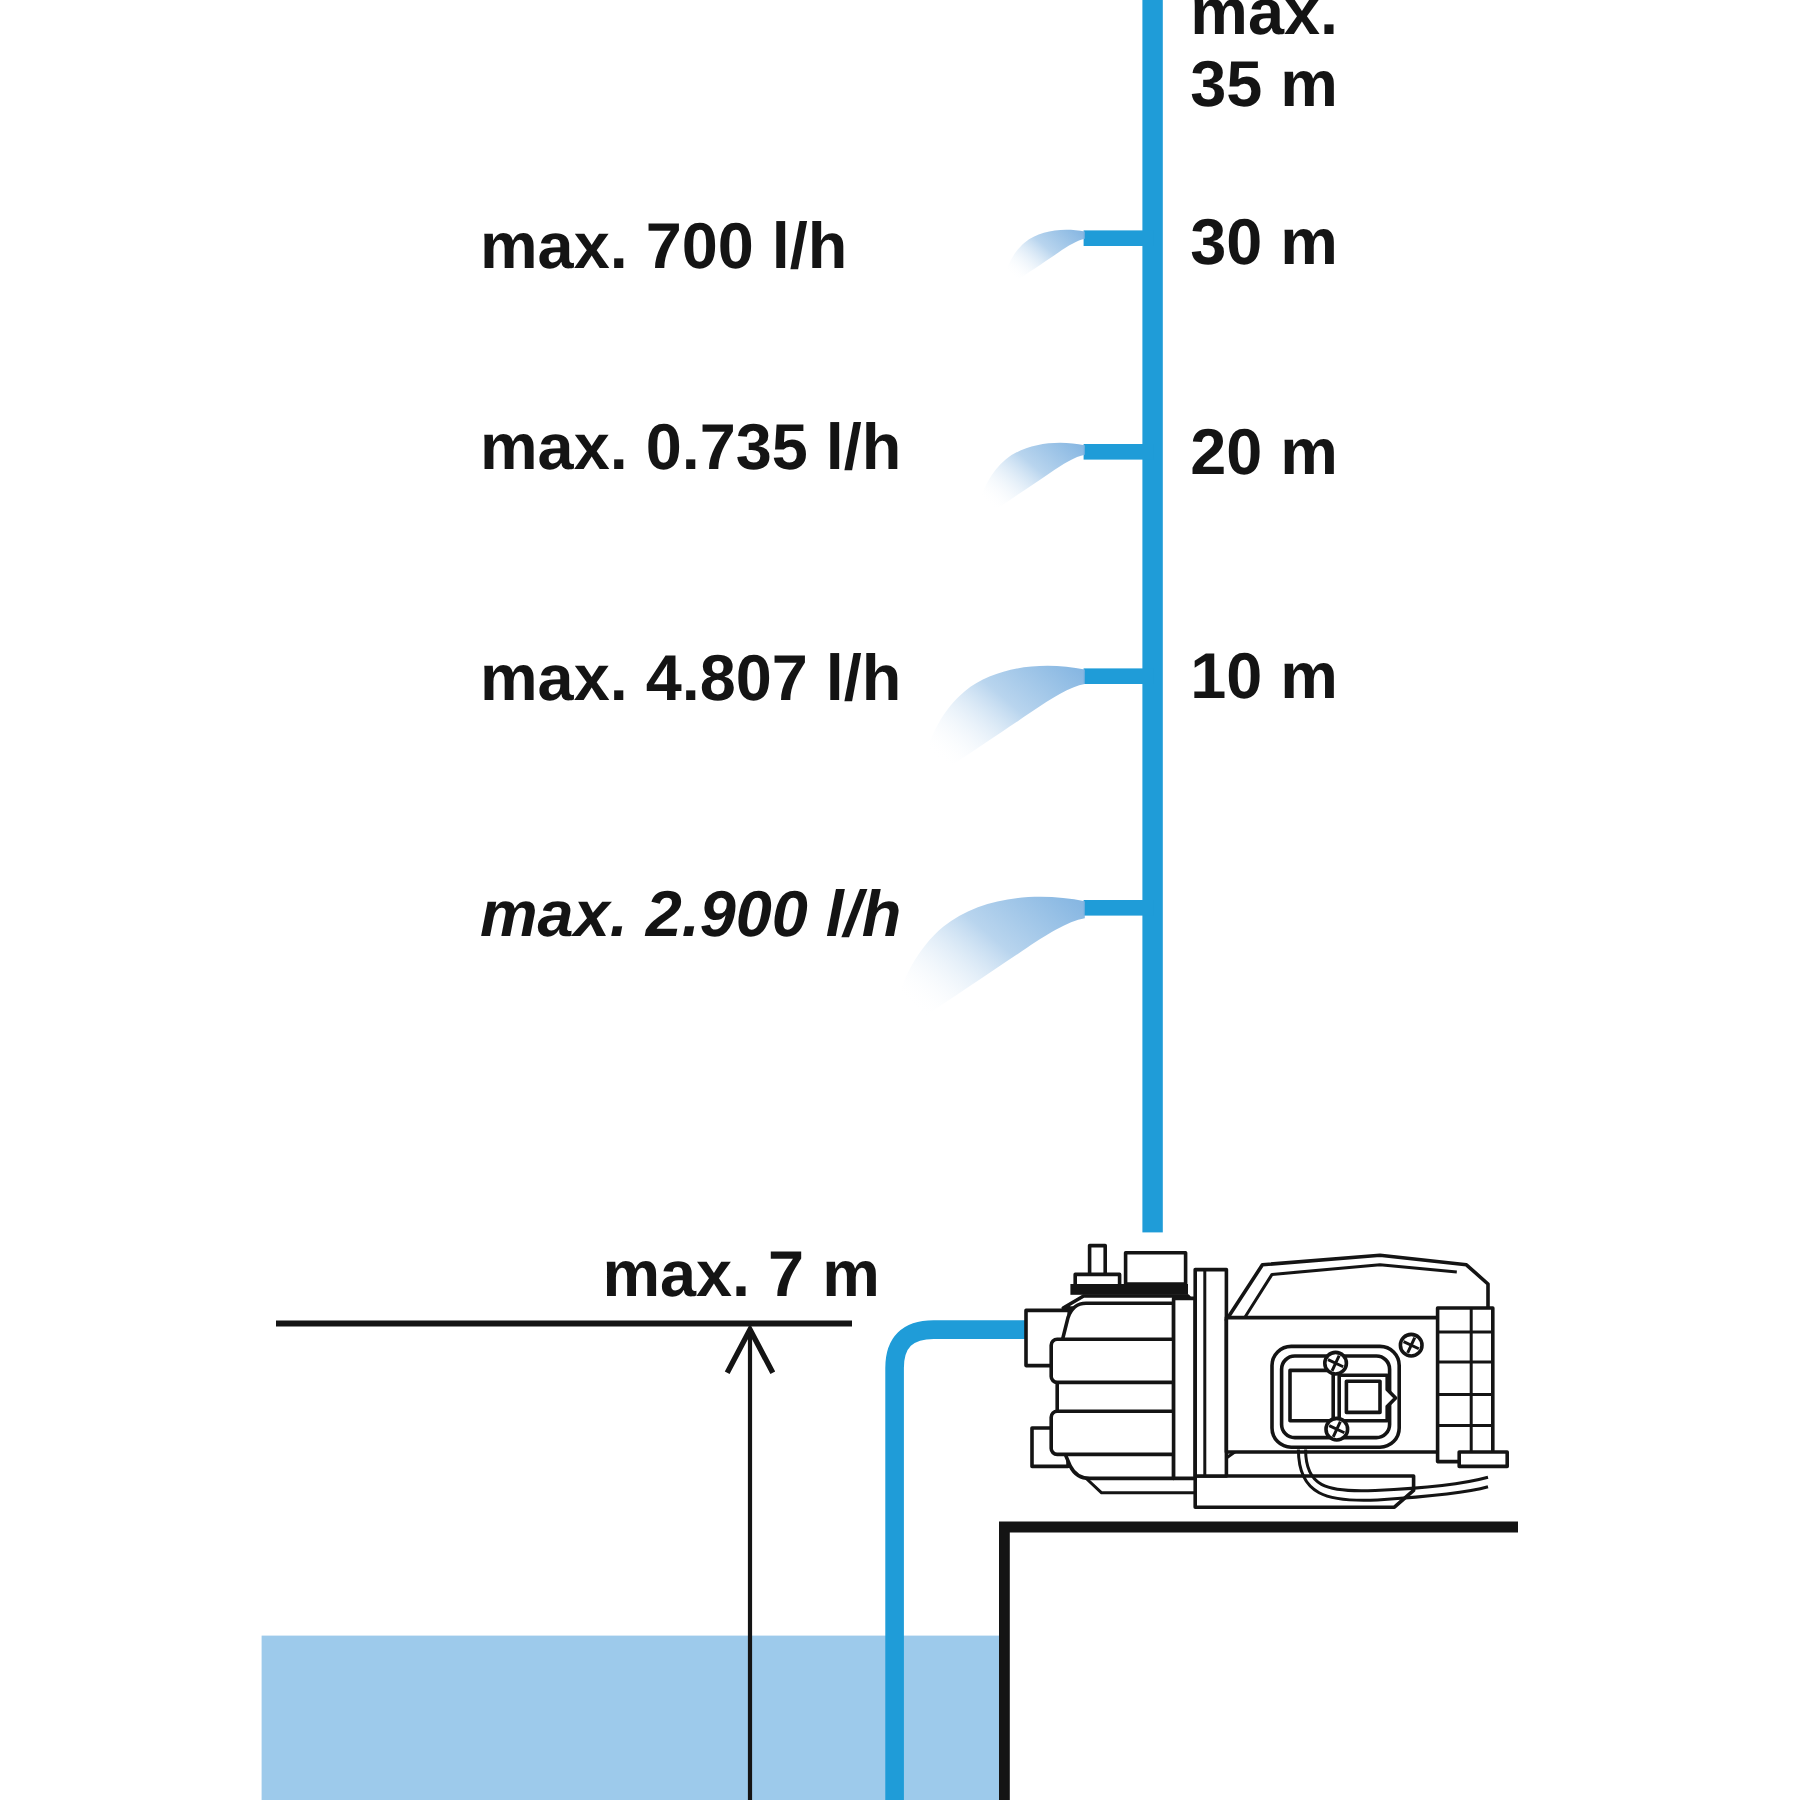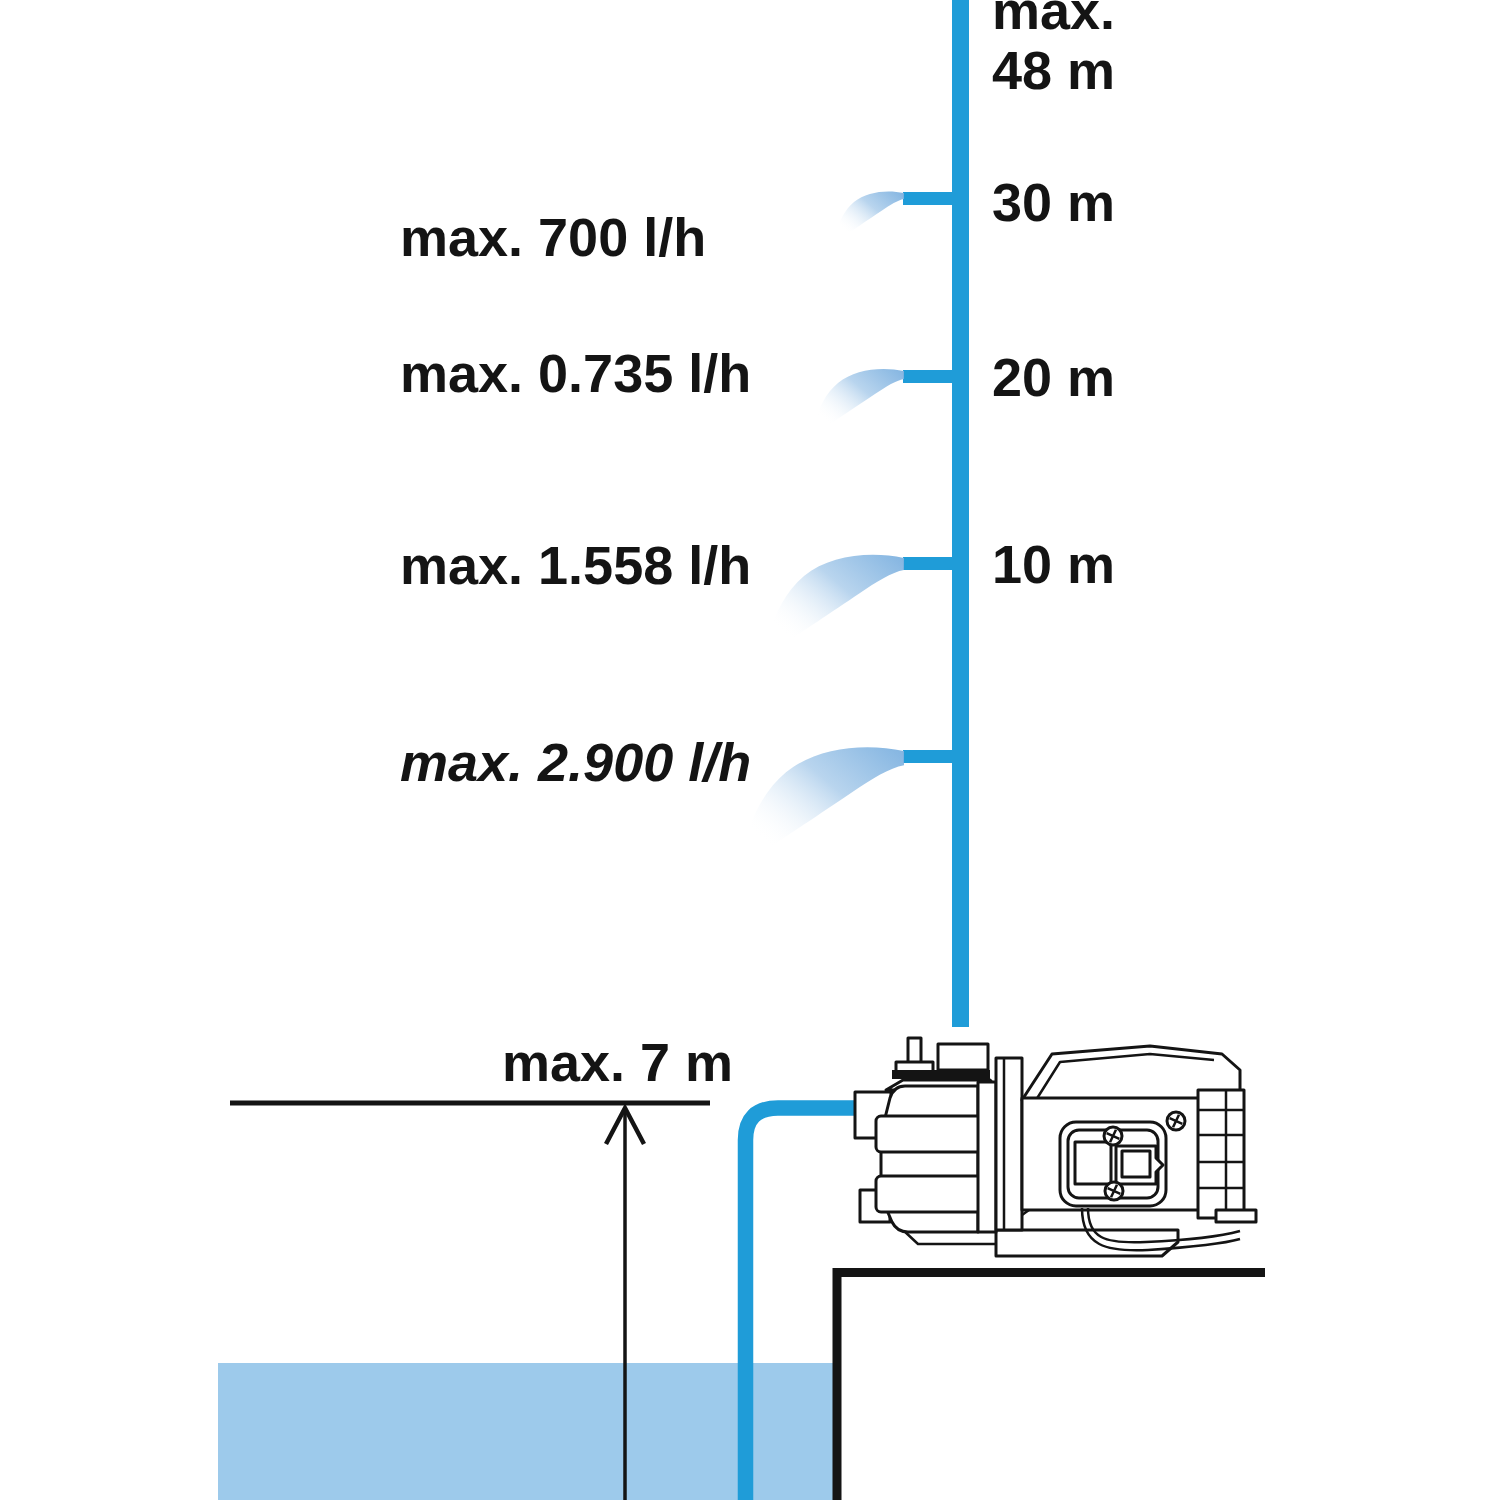--- a/index.html
+++ b/index.html
@@ -119,26 +119,26 @@
 
       <g>
         <path class="thin" d="M 1088 1208 C 1088 1238 1104 1244 1146 1242 C 1192 1240 1222 1236 1240 1231"></path>
         <path class="thin" d="M 1082 1208 C 1082 1246 1106 1252 1148 1250 C 1194 1247 1226 1243 1240 1239"></path>
       </g>
     </g>
   </svg>
 
   <div class="lbl head-col" style="left:955px;top:-20px;">
     <div>max.</div>
-    <div>48 m</div>
+    <div>35 m</div>
   </div>
 
-  <div class="lbl" style="left:400px;top:175px;margin-top:32px;">max. 700 l/h</div>
+  <div class="lbl" style="left:400px;top:175px;">max. 700 l/h</div>
   <div class="lbl" style="left:400px;top:343px;">max. 0.735 l/h</div>
-  <div class="lbl" style="left:400px;top:535px;">max. 1.558 l/h</div>
+  <div class="lbl" style="left:400px;top:535px;">max. 4.807 l/h</div>
   <div class="lbl" style="left:400px;top:732px;font-style:italic;">max. 2.900 l/h</div>
 
   <div class="lbl head-col" style="left:955px;top:172px;">30 m</div>
   <div class="lbl head-col" style="left:955px;top:347px;">20 m</div>
   <div class="lbl head-col" style="left:955px;top:534px;">10 m</div>
 
   <div class="lbl" style="left:502px;top:1032px;">max. 7 m</div>
 
 </div>
 

